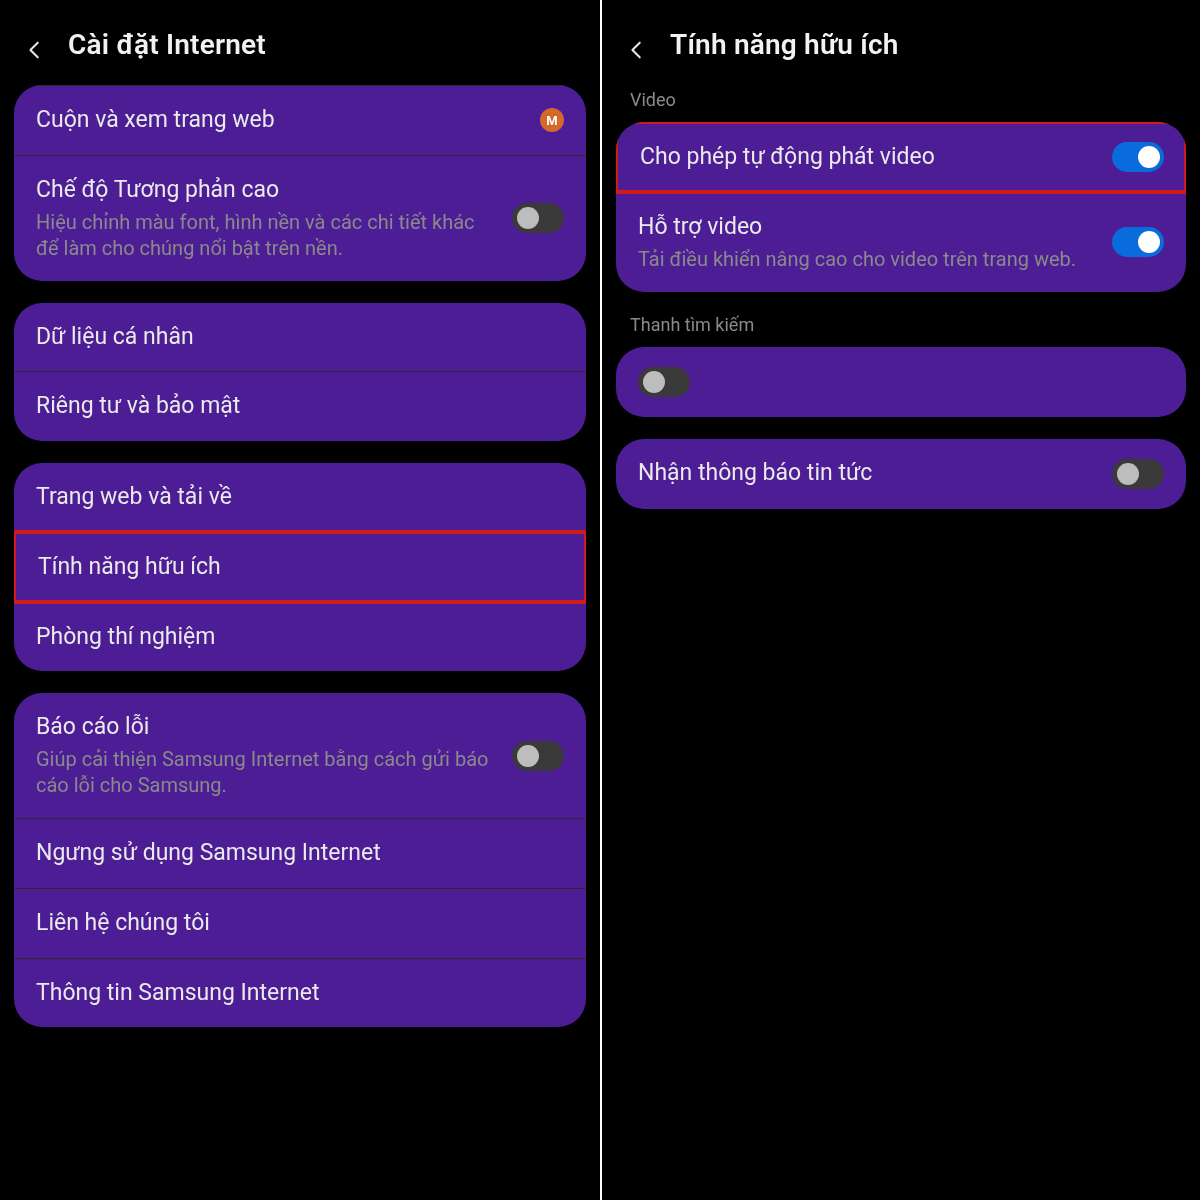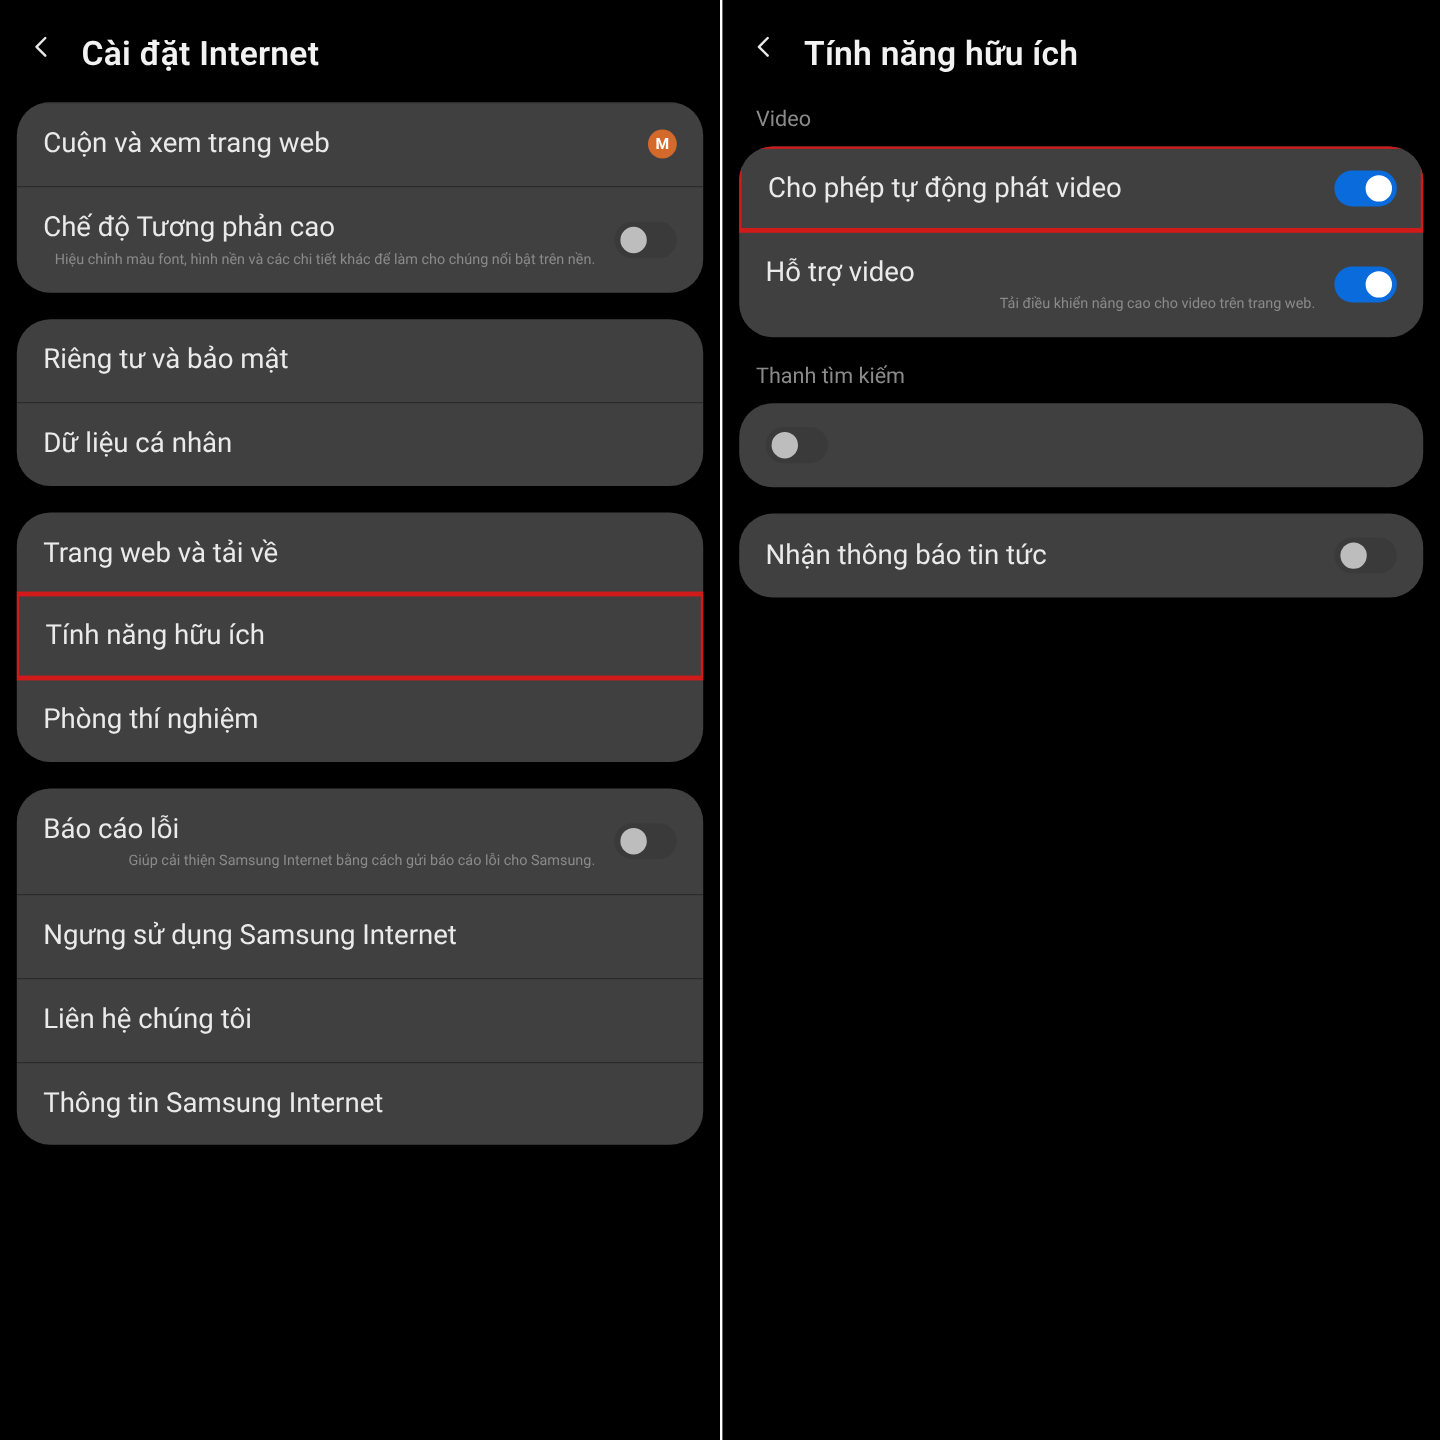--- a/index.html
+++ b/index.html
@@ -14,39 +14,39 @@
   .screen {
     width: 600px;
     height: 1200px;
     background: #000000;
     position: relative;
     overflow: hidden;
   }
   .screen + .screen { border-left: 2px solid #fff; }
   .header {
     display: flex;
-    align-items: flex-start;
+    align-items: flex-end;
     padding: 28px 16px 24px 24px;
     gap: 22px;
   }
   .back-icon {
     color: #e8e8e8;
     display: inline-flex;
     align-items: center;
     justify-content: center;
   }
   .back-icon svg { width: 22px; height: 22px; }
   .header-title {
     color: #f2f2f2;
     font-size: 28px;
     font-weight: 600;
     letter-spacing: .2px;
   }
   .group {
-    background: #404040;
+    background: #4c1d95;
     border-radius: 28px;
     margin: 0 14px 22px 14px;
     overflow: hidden;
   }
   .group.first { margin-top: 0; }
   .group + .group { margin-top: 0; }
   .section-label {
     color: #8a8a8a;
     font-size: 18px;
     padding: 0 28px 12px 28px;
@@ -68,23 +68,22 @@
     min-width: 0;
   }
   .row .title {
     color: #eaeaea;
     font-size: 23px;
     font-weight: 400;
     line-height: 1.25;
   }
   .row .sub {
     color: #8a8a8a;
-    font-size: 12px;
+    font-size: 20px;
     line-height: 1.3;
-    text-align: right;
   }
   .badge {
     width: 24px; height: 24px;
     border-radius: 50%;
     background: #d36a2c;
     color: #fff;
     font-size: 13px;
     font-weight: 700;
     display: inline-flex;
     align-items: center;
@@ -142,26 +141,26 @@
         <span class="title">Chế độ Tương phản cao</span>
         <span class="sub">Hiệu chỉnh màu font, hình nền và các chi tiết khác để làm cho chúng nổi bật trên nền.</span>
       </div>
       <span class="toggle off"></span>
     </div>
   </div>
 
   <div class="group">
     <div class="row">
       <div class="text">
+          <span class="title">Dữ liệu cá nhân</span>
+        </div>
+    </div>
+    <div class="row">
+      <div class="text">
           <span class="title">Riêng tư và bảo mật</span>
-        </div>
-    </div>
-    <div class="row">
-      <div class="text">
-          <span class="title">Dữ liệu cá nhân</span>
         </div>
     </div>
   </div>
 
   <div class="group">
     <div class="row">
       <div class="text">
           <span class="title">Trang web và tải về</span>
         </div>
     </div>

